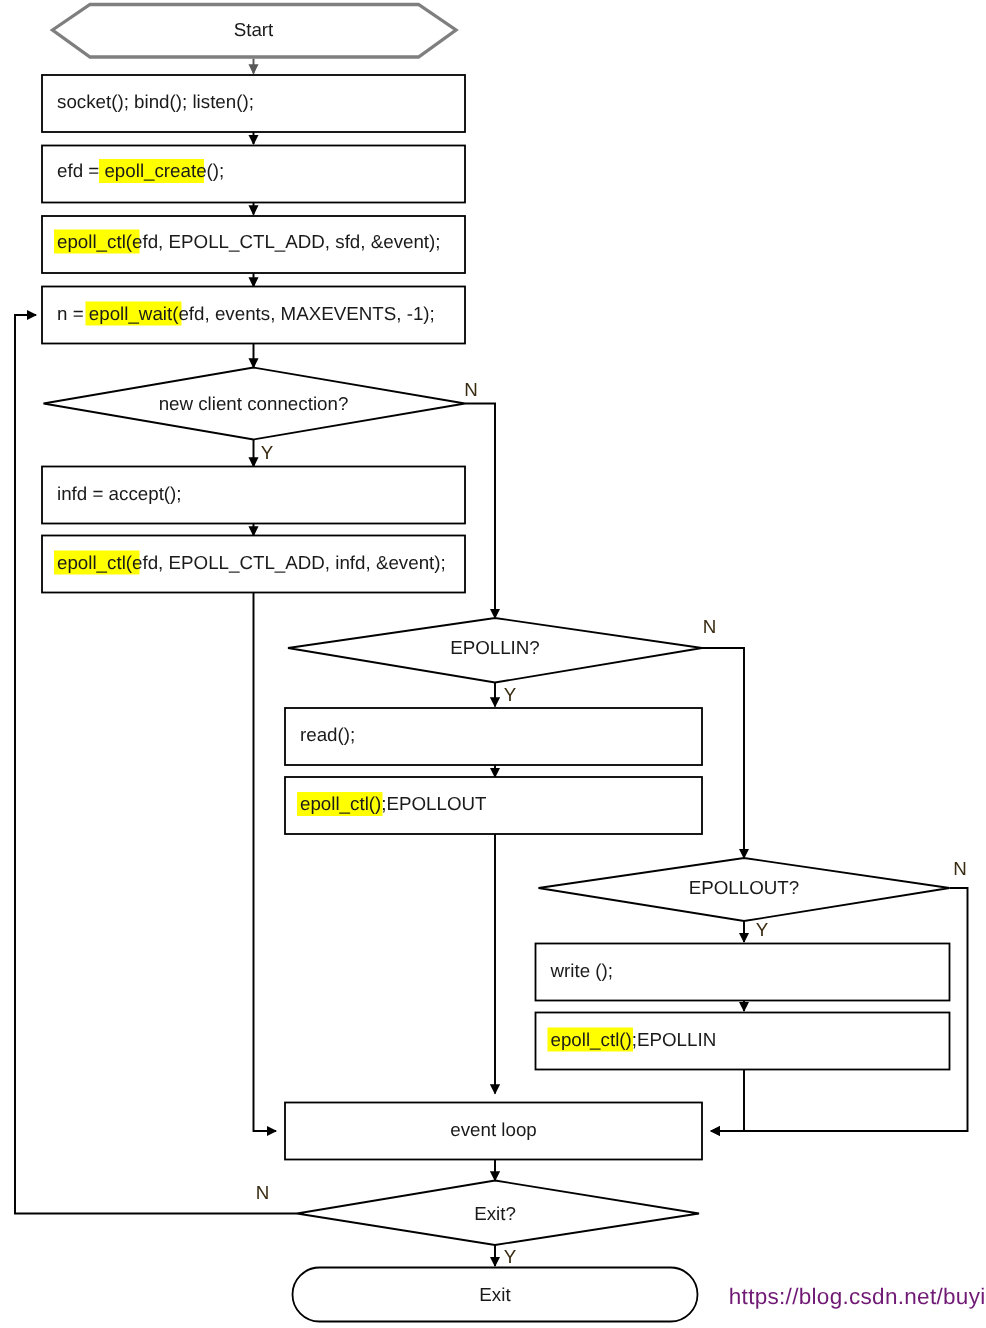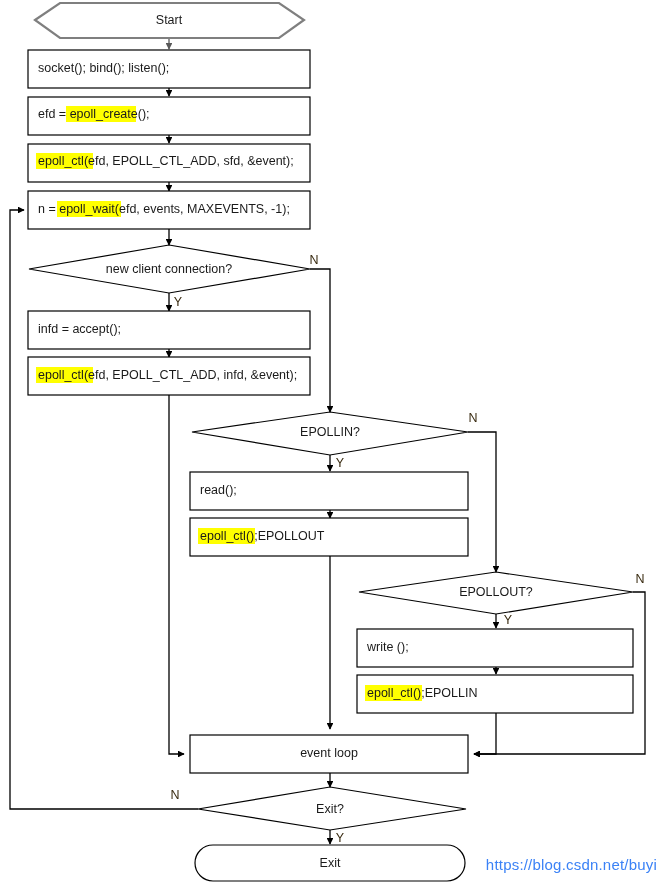--- a/index.html
+++ b/index.html
@@ -73,21 +73,21 @@
   }
   .hl {
     fill: #ffff00;
   }
   .watermark {
     position: absolute;
     right: 0px;
     bottom: 12px;
     font-family: "Liberation Sans", sans-serif;
     font-size: 15px;
-    color: #3b82f6;
+    color: #701a75;
     letter-spacing: 0.2px;
     white-space: nowrap;
     user-select: none;
   }
 </style>
 </head>
 <body>
 
 <div id="canvas">
 

